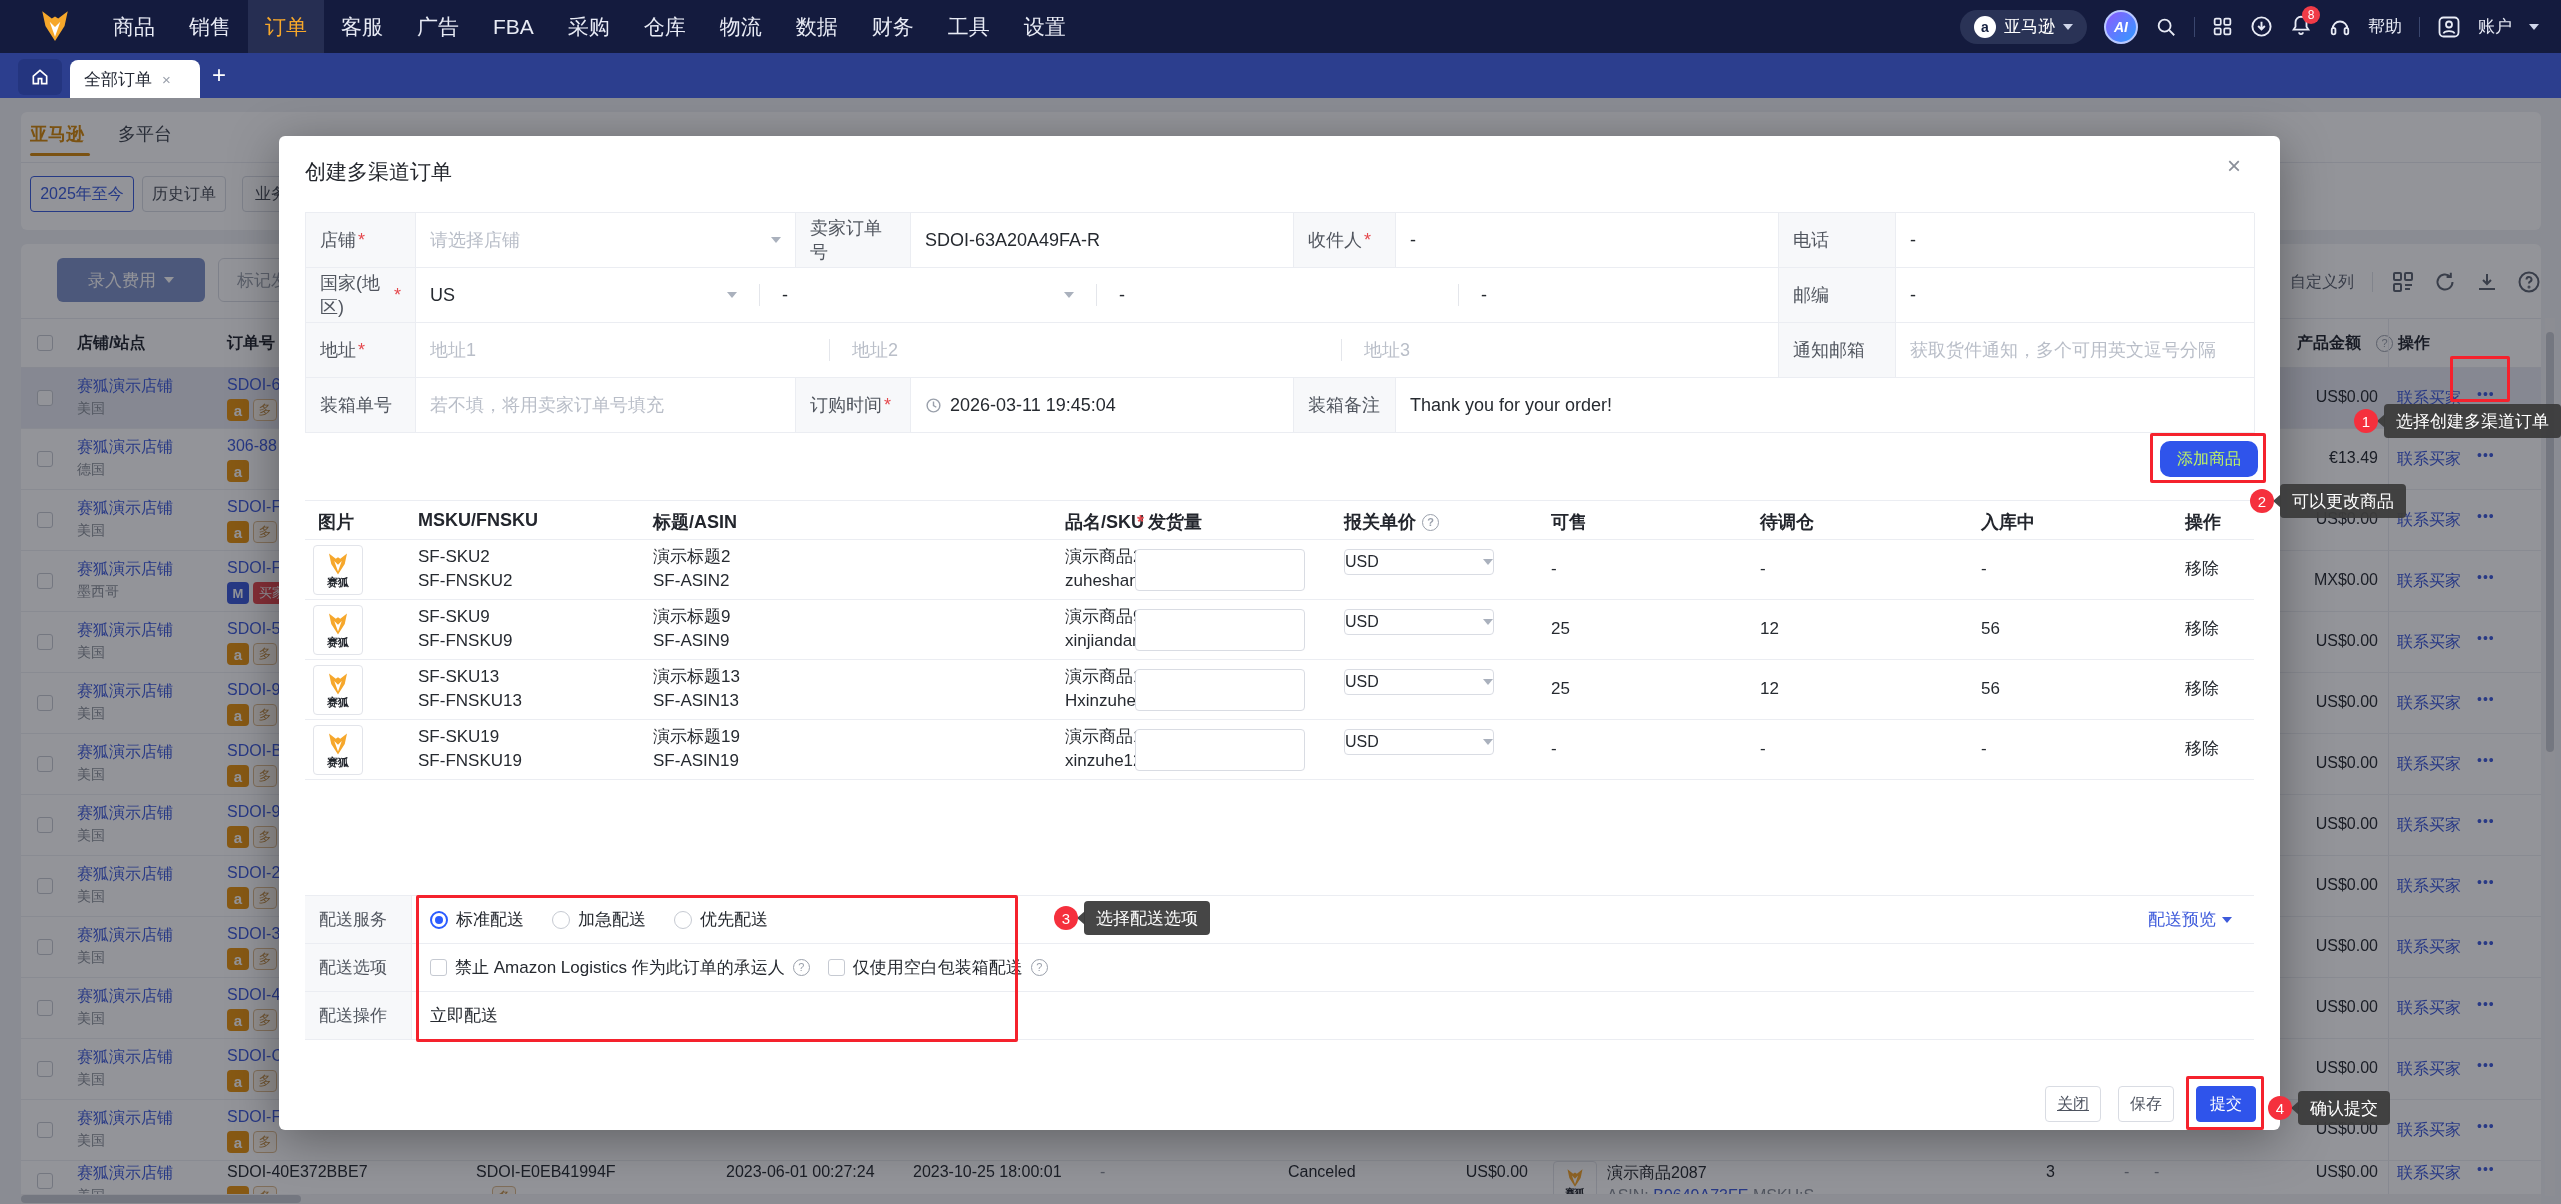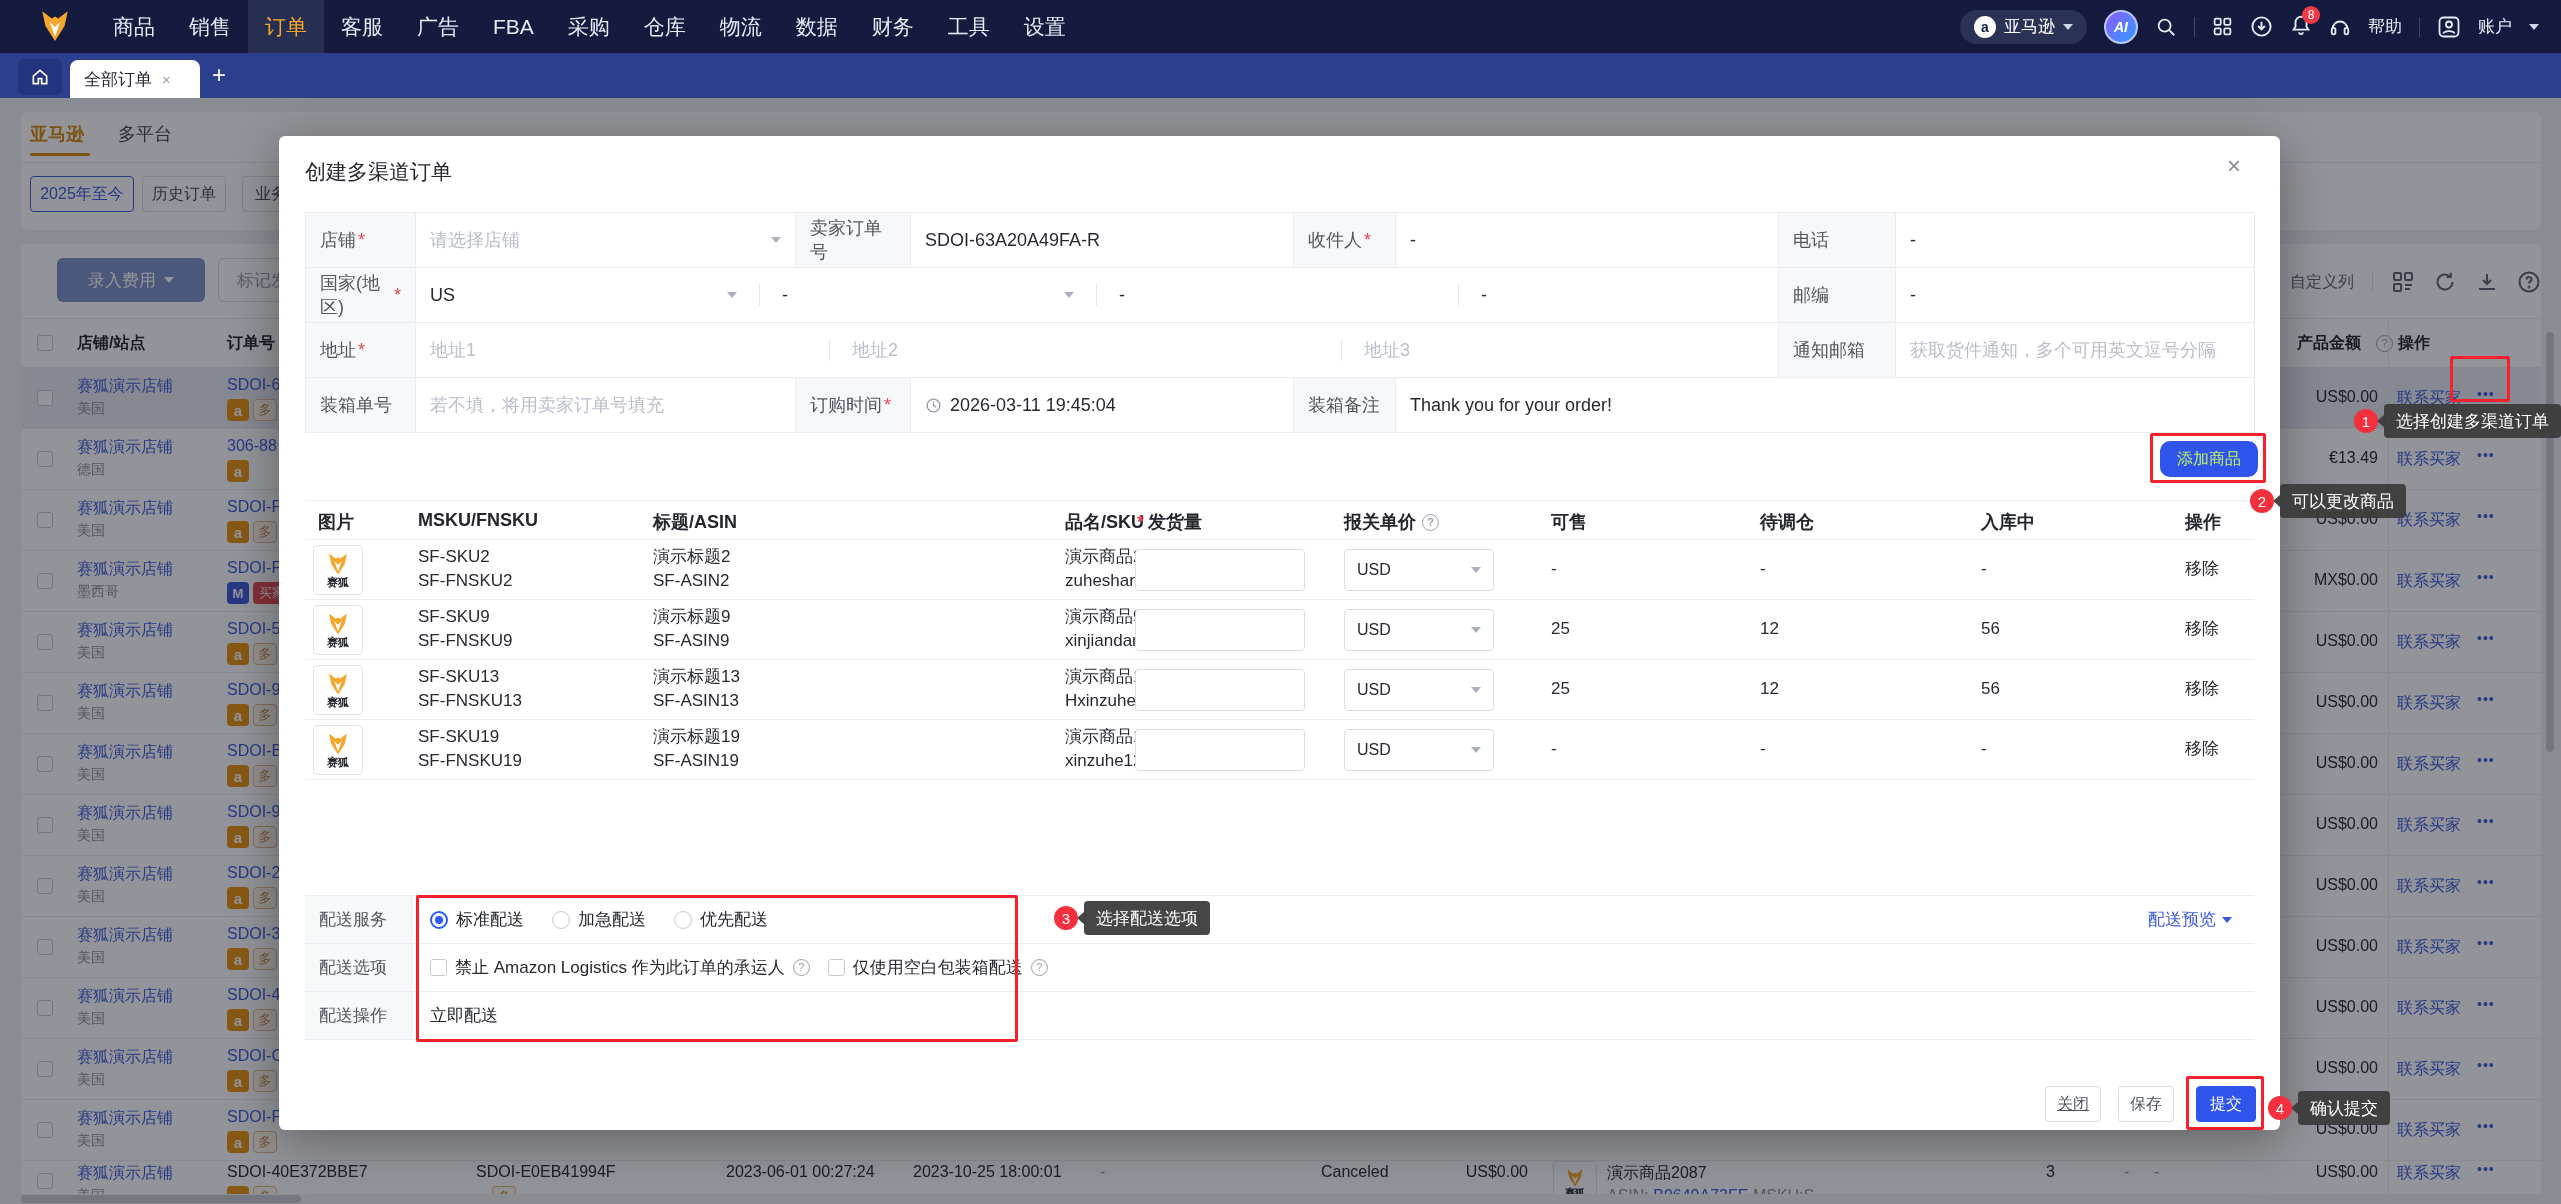--- a/index.html
+++ b/index.html
@@ -89,21 +89,21 @@
   .caret-g{width:0;height:0;border-left:5px solid transparent;border-right:5px solid transparent;border-top:6px solid #aab1bd;}
   .addbtn{position:absolute;left:1881px;top:305px;width:98px;height:36px;background:#2f54eb;border-radius:10px;color:#bef264;font-size:16px;display:flex;align-items:center;justify-content:center;}
   .ptable{position:absolute;left:26px;top:364px;width:1949px;}
   .prow{position:relative;height:60px;border-bottom:1px solid #ebedf2;}
   .phead{position:relative;height:40px;border-top:1px solid #ebedf2;border-bottom:1px solid #ebedf2;}
   .pth{position:absolute;top:9px;font-size:18px;font-weight:bold;color:#23262d;white-space:nowrap;}
   .pcell{position:absolute;font-size:17px;color:#262a30;line-height:24px;white-space:nowrap;}
   .thumb{position:absolute;left:8px;top:5px;width:50px;height:50px;border:1px solid #e2e4ea;border-radius:4px;background:#fff;display:flex;flex-direction:column;align-items:center;justify-content:center;gap:1px;}
   .thumb .tlabel{font-size:11px;font-weight:bold;color:#20242b;line-height:1;}
   .qty-input{position:absolute;left:830px;top:9px;width:170px;height:42px;border:1px solid #d9dce3;border-radius:4px;outline:none;font-size:16px;padding:0 10px;}
-  .usd-sel{position:absolute;left:1039px;top:9px;width:150px;height:42px;border:1px solid #d9dce3;border-radius:4px;display:flex;align-items:center;justify-content:space-between;padding:0 12px;font-size:16px;color:#262a30;}
+  .usd-sel{position:absolute;left:1039px;top:9px;width:150px;height:26px;border:1px solid #d9dce3;border-radius:4px;display:flex;align-items:center;justify-content:space-between;padding:0 0;font-size:16px;color:#262a30;}
   .stable{position:absolute;left:26px;top:759px;width:1949px;border-top:1px solid #ebedf2;}
   .srow{display:flex;height:48px;border-bottom:1px solid #ebedf2;}
   .slabel{width:107px;background:#f7f8fa;color:#51565f;font-size:17px;display:flex;align-items:center;padding:0 14px;border-right:1px solid #ebedf2;flex:0 0 auto;}
   .scontent{flex:1;display:flex;align-items:center;padding-left:18px;gap:28px;font-size:17px;color:#262a30;position:relative;}
   .radio{width:18px;height:18px;border-radius:50%;border:1.5px solid #c6cad2;background:#fff;flex:0 0 auto;}
   .radio.on{border:2px solid #2b5cff;position:relative;}
   .radio.on::after{content:"";position:absolute;left:3px;top:3px;width:8px;height:8px;border-radius:50%;background:#2b5cff;}
   .rgroup{display:flex;align-items:center;gap:8px;}
   .cb{width:17px;height:17px;border:1.5px solid #c6cad2;border-radius:3px;background:#fff;flex:0 0 auto;}
   .preview-lk{position:absolute;right:22px;top:12px;display:flex;align-items:center;gap:6px;color:#3d5adb;font-size:17px;}
@@ -453,21 +453,21 @@
     <a class="lk cell" style="left:206px;top:2px;">SDOI-40E372BBE7</a>
     <div class="bdgs" style="position:absolute;left:206px;top:25px;">
       <span class="amz">a</span>
       <span class="bmulti">多</span>
     </div>
     <span class="cell" style="left:455px;top:2px;">SDOI-E0EB41994F</span>
     <span class="bmulti" style="position:absolute;left:471px;top:25px;">多</span>
     <span class="cell" style="left:705px;top:2px;">2023-06-01 00:27:24</span>
     <span class="cell" style="left:892px;top:2px;">2023-10-25 18:00:01</span>
     <span class="cell gy" style="left:1079px;top:2px;">-</span>
-    <span class="cell" style="left:1267px;top:2px;margin-left:33px;">Canceled</span>
+    <span class="cell" style="left:1267px;top:2px;">Canceled</span>
     <span class="cell" style="left:1400px;top:2px;width:107px;text-align:right;">US$0.00</span>
     <div class="thumb-s" style="left:1532px;top:0;">
       <svg viewBox="0 0 32 32" width="20" height="20">
           <path d="M4 2 L13 9 L16 7 L19 9 L28 2 L25 16 L16 30 L7 16 Z" fill="#f6a72b"></path>
           <path d="M11 12 L16 17 L21 12 L16 26 Z" fill="#fff"></path>
         </svg>
       <span class="tlabel">赛狐</span>
     </div>
     <span class="cell" style="left:1586px;top:2px;">演示商品2087</span>
     <span class="cell gy" style="left:1586px;top:26px;">

